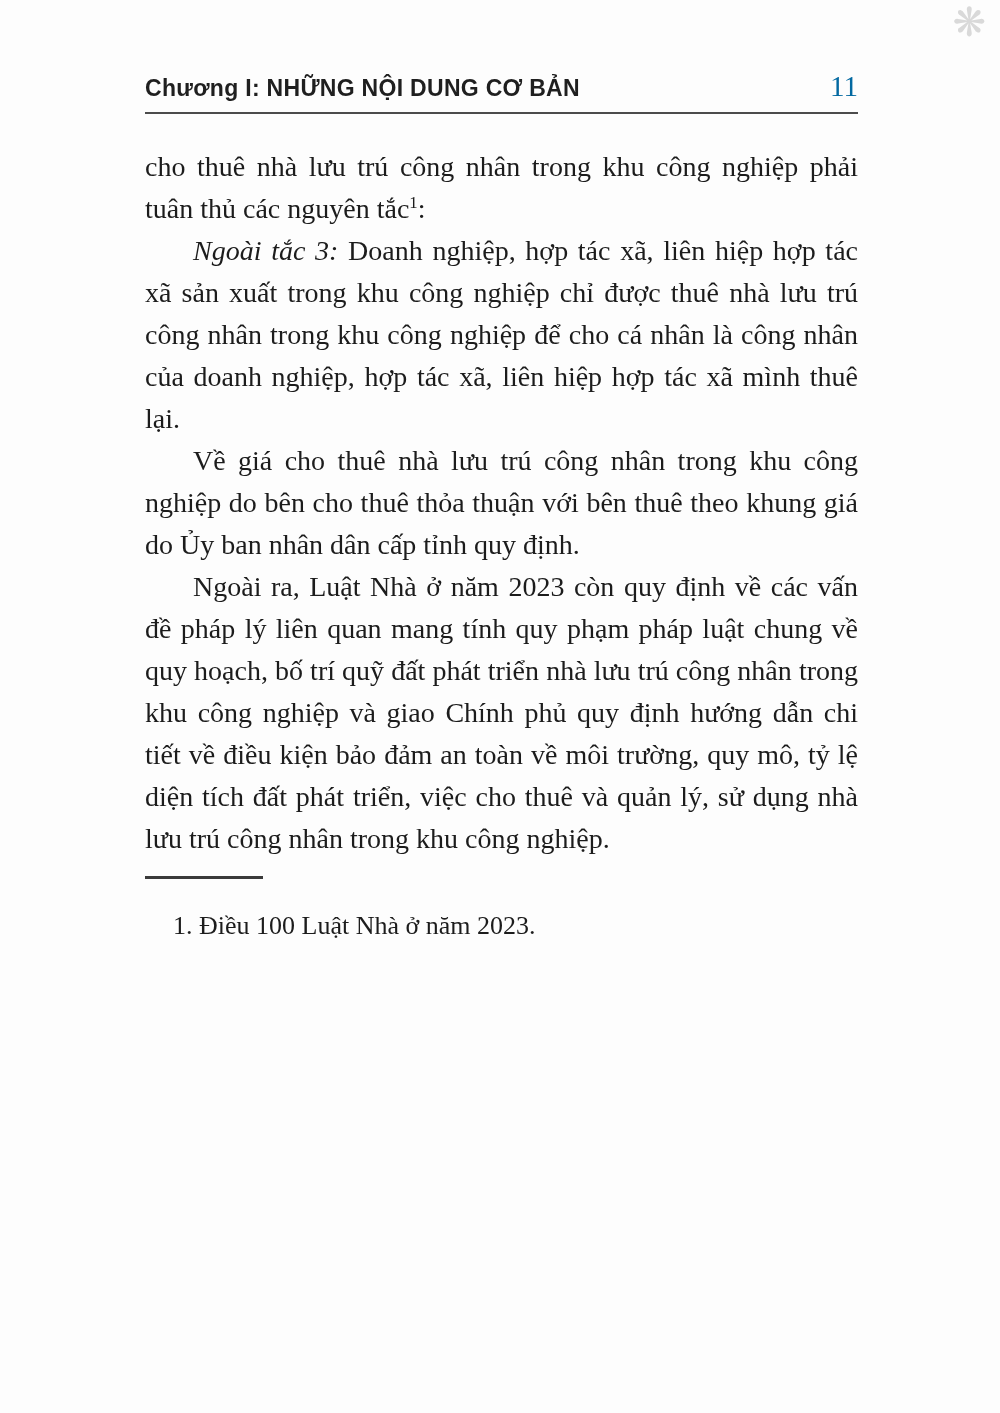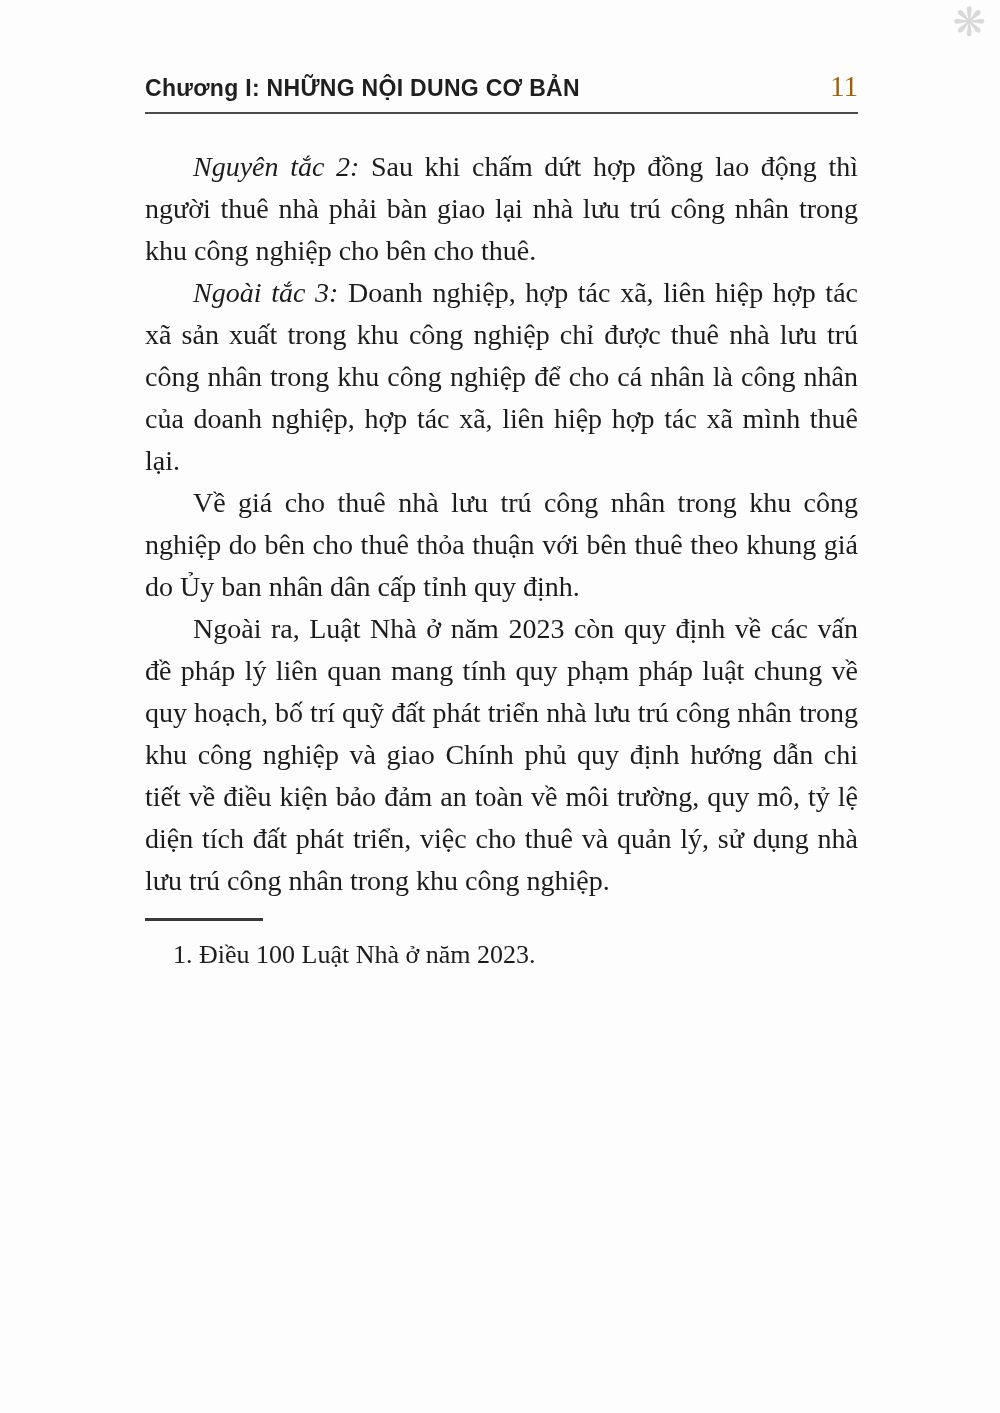--- a/index.html
+++ b/index.html
@@ -39,21 +39,21 @@
   .header .chapter-title {
     font-family: "Liberation Sans", sans-serif;
     font-weight: 700;
     font-size: 23px;
     letter-spacing: 0.3px;
     color: #1f1f1f;
   }
   .header .page-number {
     font-family: "Liberation Serif", "DejaVu Serif", serif;
     font-size: 29px;
-    color: #a16207;
+    color: #0369a1;
   }
   .body-text {
     margin-top: 32px;
     font-family: "Liberation Serif", "DejaVu Serif", serif;
     font-size: 28px;
     line-height: 42px;
     text-align: justify;
     color: #1c1c1c;
   }
   .body-text p.para {
@@ -71,42 +71,42 @@
     vertical-align: super;
   }
   .footnote-rule {
     margin-top: 16px;
     width: 118px;
     border: none;
     border-top: 3px solid #3a3a3a;
     margin-left: 0;
   }
   .footnote {
-    margin-top: 16px;
+    margin-top: 29px;
     font-family: "Liberation Serif", "DejaVu Serif", serif;
     font-size: 26px;
     line-height: 36px;
     color: #1c1c1c;
     text-indent: 28px;
   }
 </style>
 </head>
 <body>
 
 <div class="page">
 
   <div class="watermark">❋</div>
 
   <div class="header">
     <span class="chapter-title">Chương I: NHỮNG NỘI DUNG CƠ BẢN</span>
     <span class="page-number">11</span>
   </div>
 
   <div class="body-text">
-      <p class="para indent"><span class="em">Nguyên tắc 2:</span><span> Sau khi chấm dứt hợp đồng lao động thì người thuê nhà phải bàn giao lại nhà lưu trú công nhân trong khu công nghiệp cho bên cho thuê.</span></p>
+      <p class="para"><span>cho thuê nhà lưu trú công nhân trong khu công nghiệp phải tuân thủ các nguyên tắc</span><sup>1</sup><span>:</span></p>
       <p class="para indent"><span class="em">Ngoài tắc 3:</span><span> Doanh nghiệp, hợp tác xã, liên hiệp hợp tác xã sản xuất trong khu công nghiệp chỉ được thuê nhà lưu trú công nhân trong khu công nghiệp để cho cá nhân là công nhân của doanh nghiệp, hợp tác xã, liên hiệp hợp tác xã mình thuê lại.</span></p>
       <p class="para indent"><span>Về giá cho thuê nhà lưu trú công nhân trong khu công nghiệp do bên cho thuê thỏa thuận với bên thuê theo khung giá do Ủy ban nhân dân cấp tỉnh quy định.</span></p>
       <p class="para indent"><span>Ngoài ra, Luật Nhà ở năm 2023 còn quy định về các vấn đề pháp lý liên quan mang tính quy phạm pháp luật chung về quy hoạch, bố trí quỹ đất phát triển nhà lưu trú công nhân trong khu công nghiệp và giao Chính phủ quy định hướng dẫn chi tiết về điều kiện bảo đảm an toàn về môi trường, quy mô, tỷ lệ diện tích đất phát triển, việc cho thuê và quản lý, sử dụng nhà lưu trú công nhân trong khu công nghiệp.</span></p>
     </div>
 
   <hr class="footnote-rule">
 
   <div class="footnote">1. Điều 100 Luật Nhà ở năm 2023.</div>
 
 </div>

